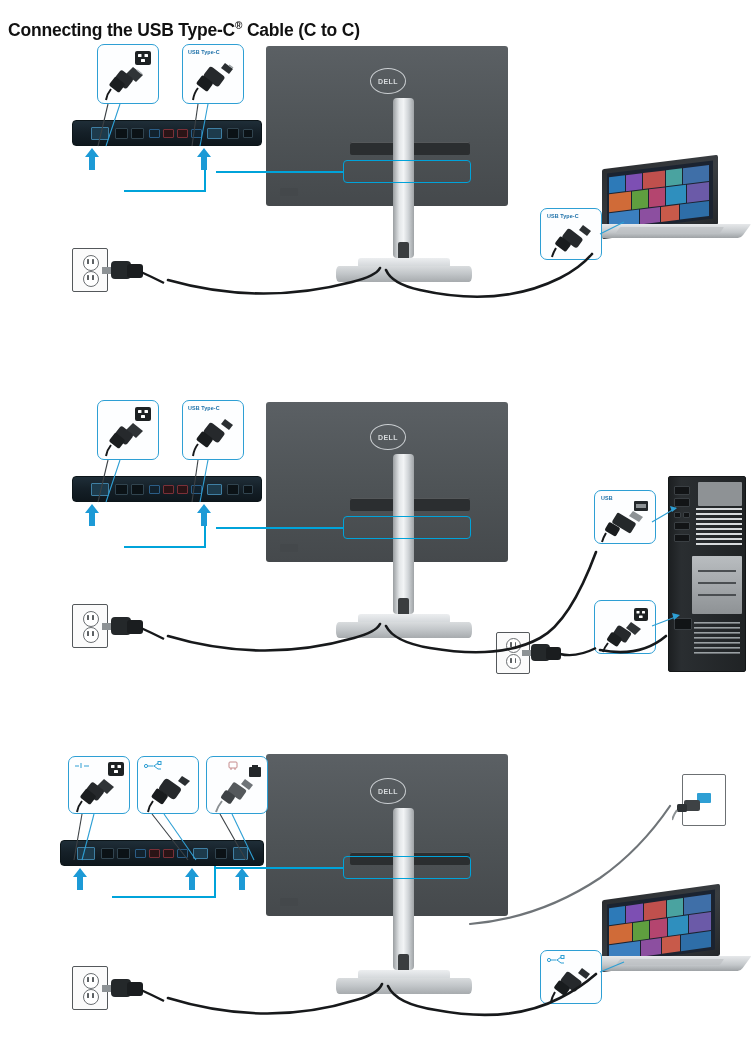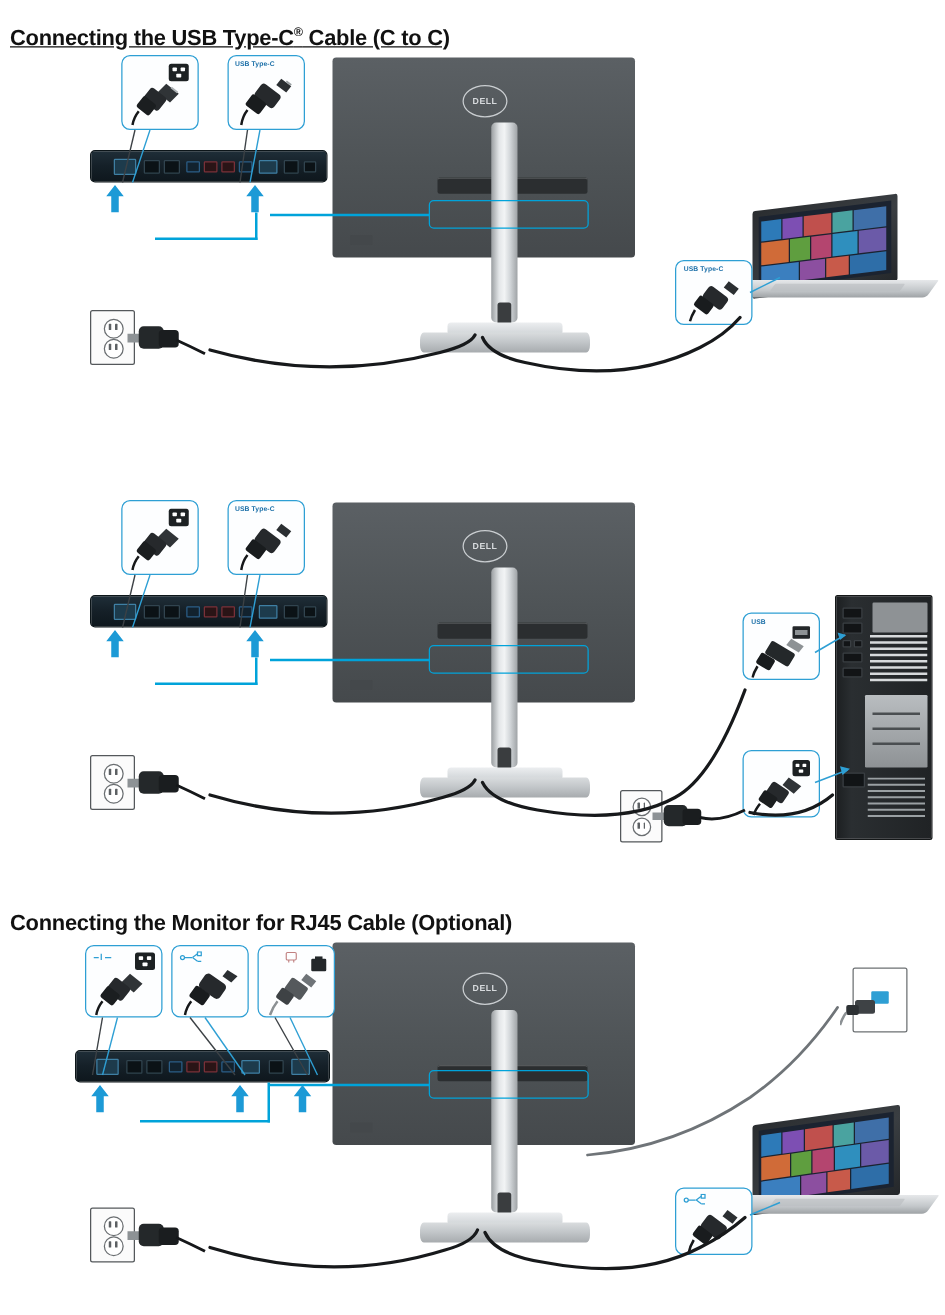--- a/index.html
+++ b/index.html
@@ -125,21 +125,21 @@
   .rj-port{position:absolute;background:#2E9FD4;border-radius:1px;}
 
   
   .mini-icon{position:absolute;}
 </style>
 </head>
 <body>
 
 <div class="page">
 
-  <h1 class="heading" style="top:8px;text-decoration:underline;">
+  <h1 class="heading" style="top:8px;">
     <span>Connecting the USB Type-C</span><sup>®</sup><span> Cable (C to C)</span>
   </h1>
 
   <div class="abs" style="left:0;top:32px;width:756px;height:300px;">
 
     <div class="abs" style="left:262px;top:14px;width:250px;height:260px;">
       <div class="mon-panel" style="left:4px;top:0;width:242px;height:160px;"></div>
       <div class="mon-logo" style="left:108px;top:22px;width:34px;height:24px;">
         <span>DELL</span>
       </div>
@@ -460,21 +460,20 @@
       </svg>
     </div>
 
     <svg class="abs" style="left:0;top:0;width:756px;height:310px;pointer-events:none;" viewBox="0 0 756 310">
       <path d="M168 244 Q262 272 354 246 Q376 240 380 232" stroke="#17191b" stroke-width="2.6" fill="none" stroke-linecap="round"></path>
       <path d="M386 234 Q394 250 430 256 Q500 268 540 246 Q570 230 596 160" stroke="#17191b" stroke-width="2.6" fill="none" stroke-linecap="round"></path>
       <path d="M600 258 Q640 266 666 244" stroke="#17191b" stroke-width="2.6" fill="none" stroke-linecap="round"></path>
     </svg>
   </div>
 
-  <h1 class="heading" style="top:716px;">Connecting the Monitor for RJ45 Cable (Optional)</h1>
 
   <div class="abs" style="left:0;top:742px;width:756px;height:310px;">
 
     <div class="abs" style="left:262px;top:12px;width:250px;height:262px;">
       <div class="mon-panel" style="left:4px;top:0;width:242px;height:162px;"></div>
       <div class="mon-logo" style="left:108px;top:24px;width:34px;height:24px;">
         <span>DELL</span>
       </div>
       <div class="mon-portstrip" style="left:88px;top:98px;width:120px;height:13px;"></div>
       <div class="abs" style="left:18px;top:144px;width:18px;height:8px;background:#44484b;border-radius:1px;"></div>

